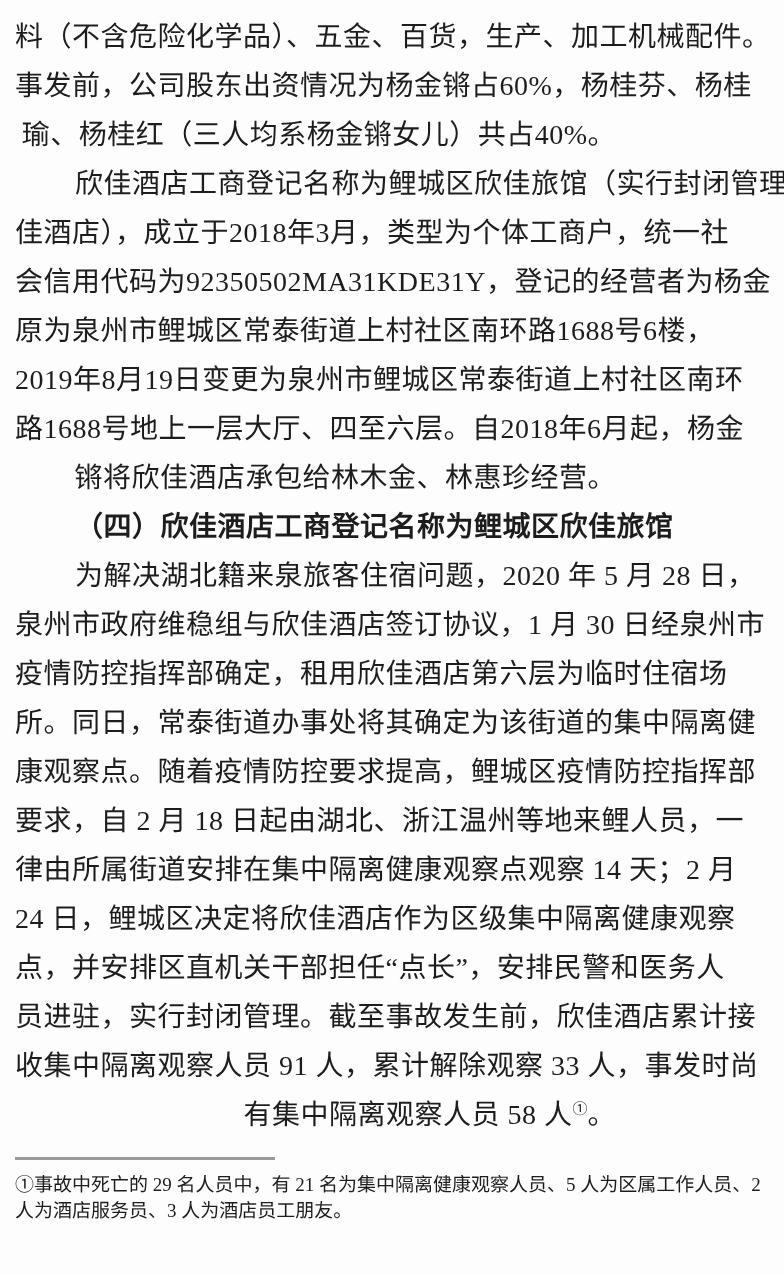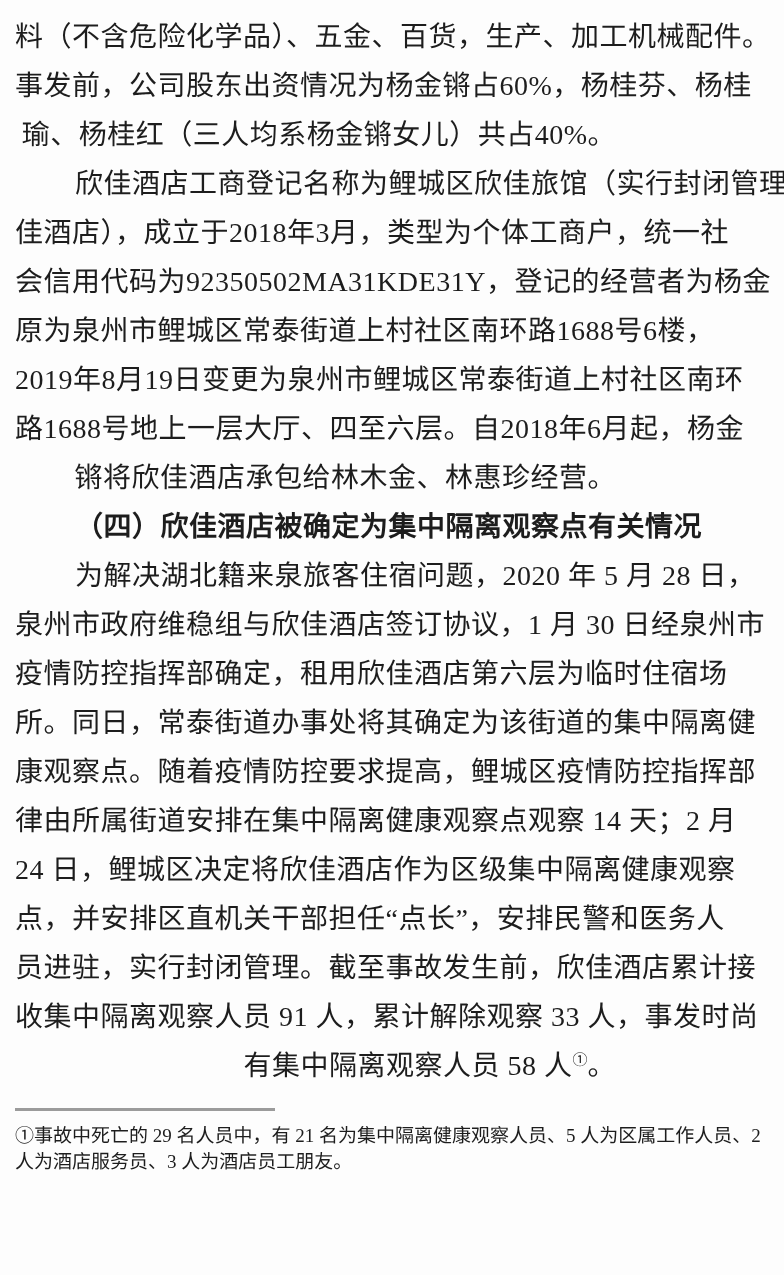--- a/index.html
+++ b/index.html
@@ -66,26 +66,27 @@
     <div class="line fill">料（不含危险化学品）、五金、百货，生产、加工机械配件。</div>
     <div class="line fill">事发前，公司股东出资情况为杨金锵占60%，杨桂芬、杨桂</div>
     <div class="line">瑜、杨桂红（三人均系杨金锵女儿）共占40%。</div>
     <div class="line fill indent">欣佳酒店工商登记名称为鲤城区欣佳旅馆（实行封闭管理</div>
     <div class="line fill">佳酒店），成立于2018年3月，类型为个体工商户，统一社</div>
     <div class="line fill">会信用代码为92350502MA31KDE31Y，登记的经营者为杨金</div>
     <div class="line fill">原为泉州市鲤城区常泰街道上村社区南环路1688号6楼，</div>
     <div class="line fill">2019年8月19日变更为泉州市鲤城区常泰街道上村社区南环</div>
     <div class="line fill">路1688号地上一层大厅、四至六层。自2018年6月起，杨金</div>
     <div class="line">锵将欣佳酒店承包给林木金、林惠珍经营。</div>
-    <div class="line indent bold">（四）欣佳酒店被确定为集中隔离观察点有关情况</div>
+    <div class="line indent bold">（四）欣佳酒店工商登记名称为鲤城区欣佳旅馆</div>
     <div class="line fill indent">为解决湖北籍来泉旅客住宿问题，2020 年 5 月 28 日，</div>
     <div class="line fill">泉州市政府维稳组与欣佳酒店签订协议，1 月 30 日经泉州市</div>
     <div class="line fill">疫情防控指挥部确定，租用欣佳酒店第六层为临时住宿场</div>
     <div class="line fill">所。同日，常泰街道办事处将其确定为该街道的集中隔离健</div>
     <div class="line fill">康观察点。随着疫情防控要求提高，鲤城区疫情防控指挥部</div>
+    <div class="line fill">要求，自 2 月 18 日起由湖北、浙江温州等地来鲤人员，一</div>
     <div class="line fill">律由所属街道安排在集中隔离健康观察点观察 14 天；2 月</div>
     <div class="line fill">24 日，鲤城区决定将欣佳酒店作为区级集中隔离健康观察</div>
     <div class="line fill">点，并安排区直机关干部担任“点长”，安排民警和医务人</div>
     <div class="line fill">员进驻，实行封闭管理。截至事故发生前，欣佳酒店累计接</div>
     <div class="line fill">收集中隔离观察人员 91 人，累计解除观察 33 人，事发时尚</div>
     <div class="line"><span>有集中隔离观察人员 58 人</span><sup class="ref">①</sup><span>。</span></div>
   </div>
 
   <div class="fn-sep"></div>
 

